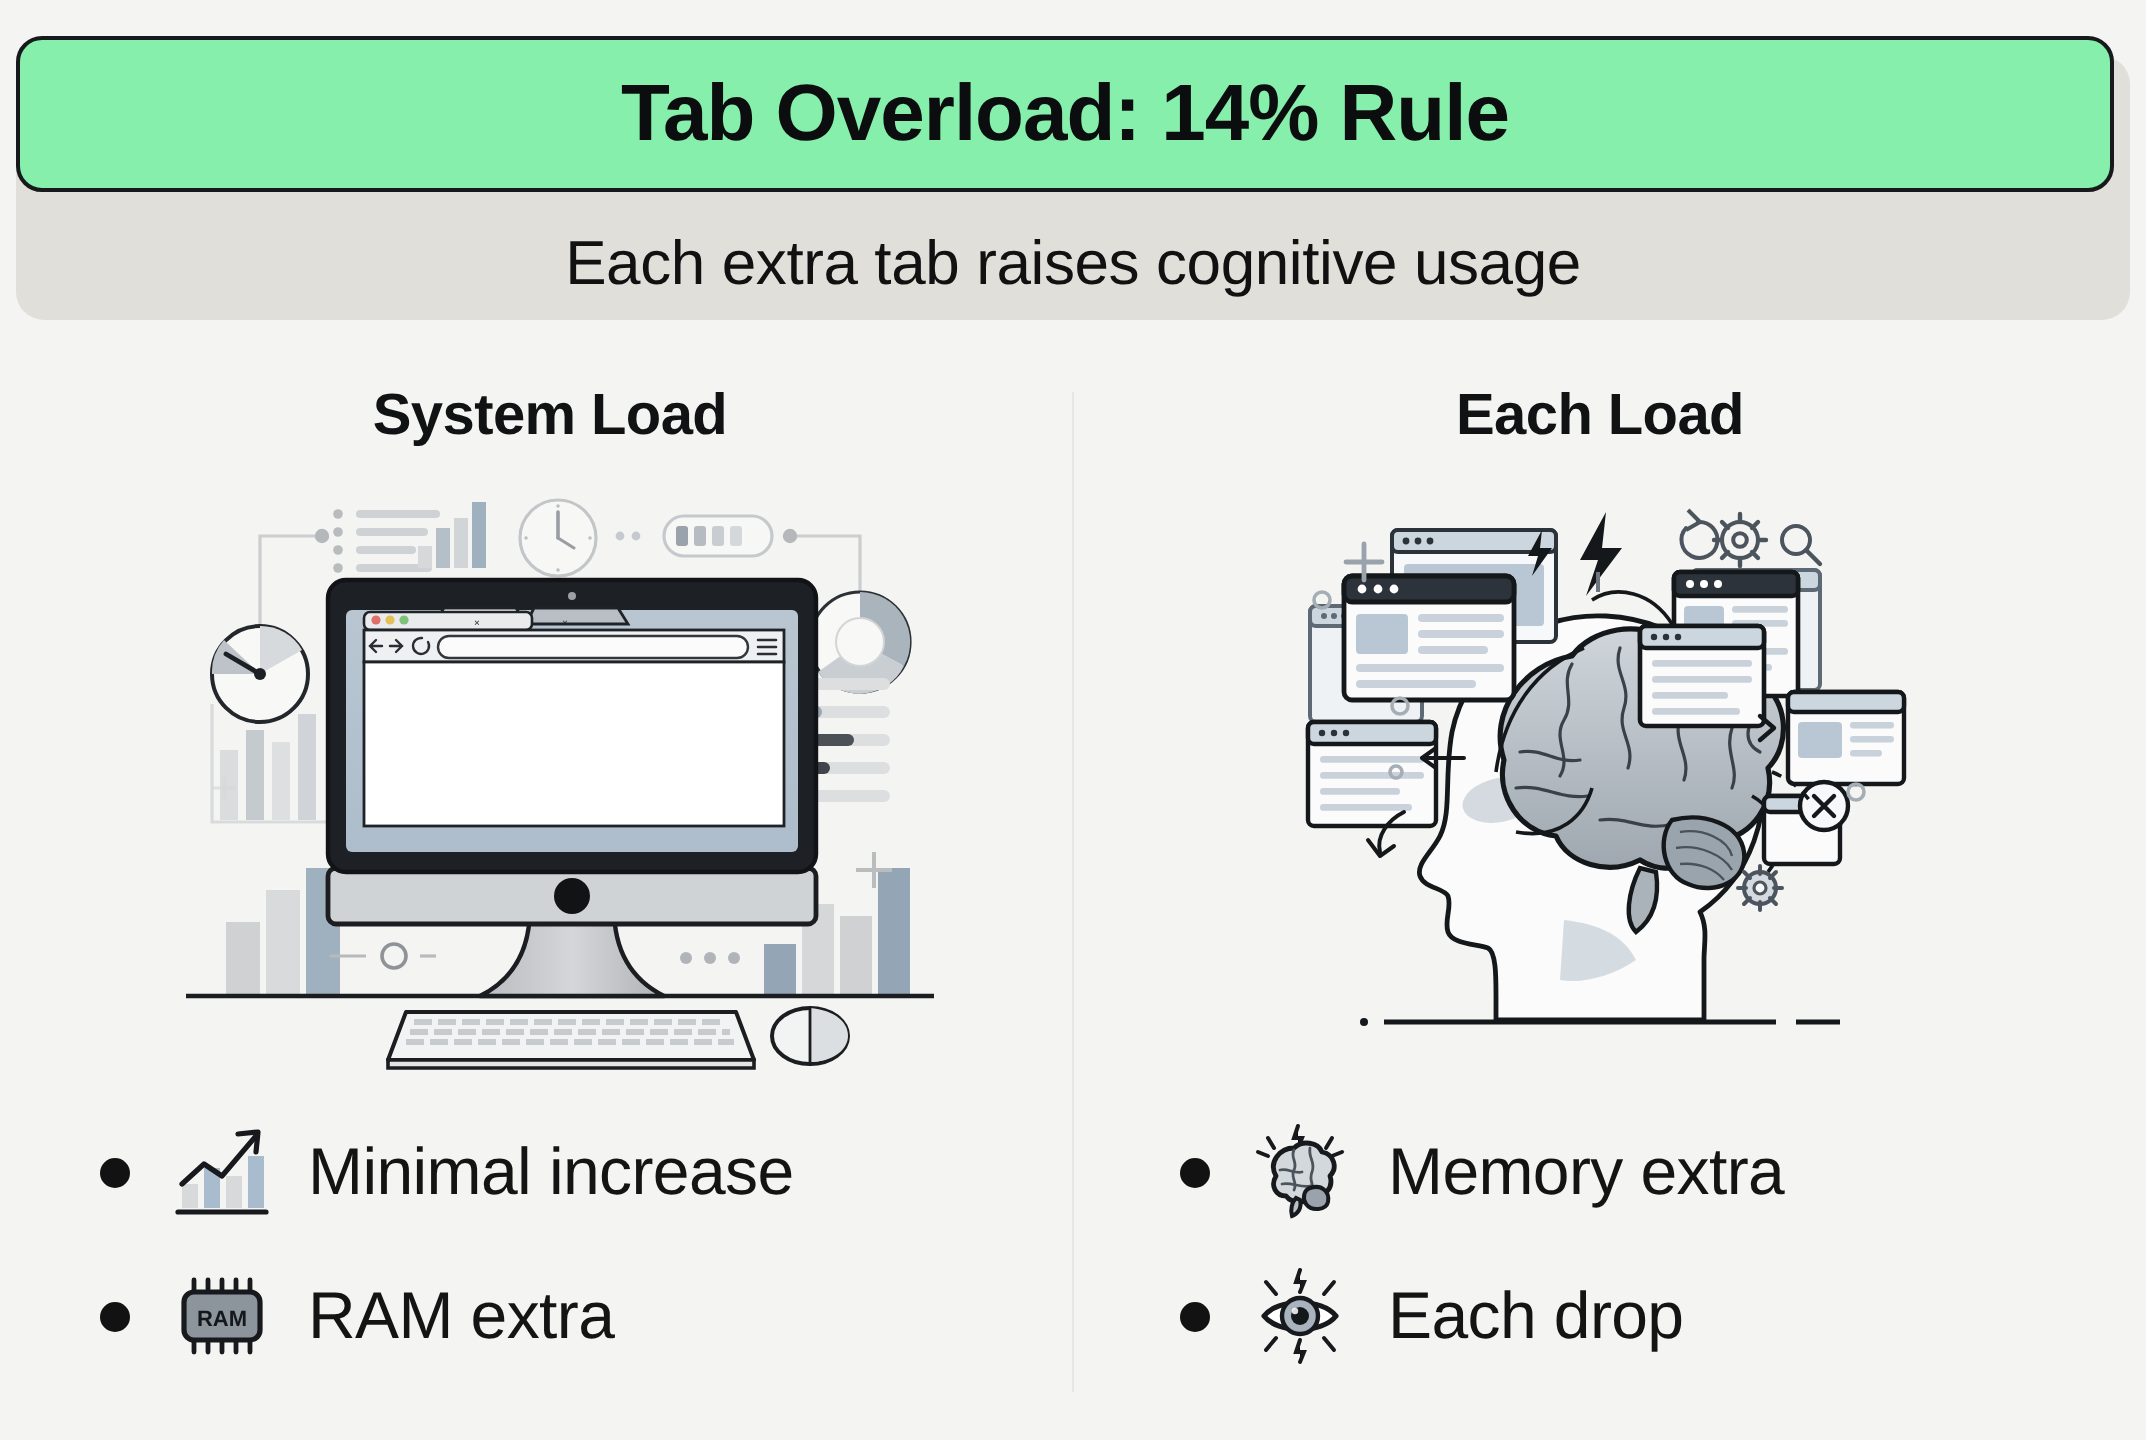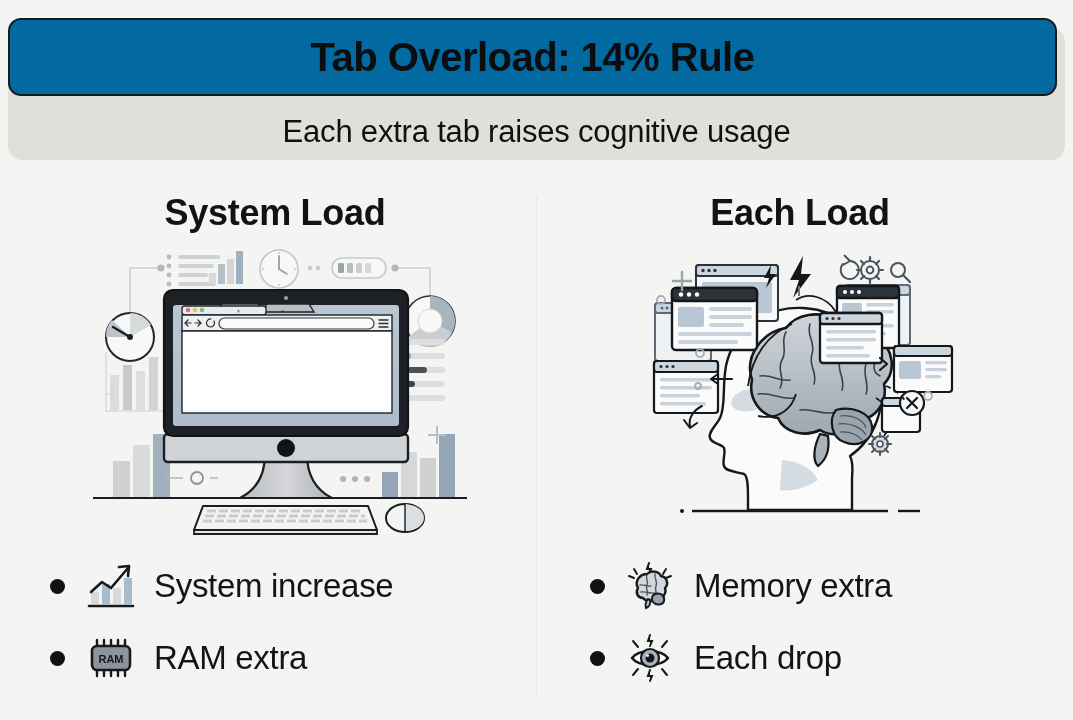--- a/index.html
+++ b/index.html
@@ -41,41 +41,41 @@
     color: #111111;
     letter-spacing: -0.2px;
     font-weight: 400;
   }
   .title-card {
     position: absolute;
     left: 8px;
     top: 18px;
     width: 1049px;
     height: 78px;
-    background: #0369a1;
+    background: #86efac;
     border: 2.5px solid #17191c;
     border-radius: 13px;
     box-sizing: border-box;
     display: flex;
     align-items: center;
     justify-content: center;
   }
   .title-text {
     font-size: 40px;
     font-weight: bold;
     color: #0c0d0f;
     letter-spacing: -0.5px;
     white-space: nowrap;
   }
 
   
   .col-title {
     position: absolute;
     top: 192px;
-    font-size: 36px;
+    font-size: 29px;
     font-weight: bold;
     color: #111214;
     text-align: center;
     letter-spacing: -0.3px;
   }
   .col-title.left  { left: 60px;  width: 430px; }
   .col-title.right { left: 590px; width: 420px; }
 
   .divider {
     position: absolute;
@@ -573,21 +573,21 @@
         <svg width="52" height="52" viewBox="0 0 52 52" xmlns="http://www.w3.org/2000/svg">
           <rect x="7" y="32" width="8" height="12" fill="#d7d9da"></rect>
           <rect x="18" y="24" width="8" height="20" fill="#a8bccd"></rect>
           <rect x="29" y="28" width="8" height="16" fill="#d7d9da"></rect>
           <rect x="40" y="18" width="8" height="26" fill="#a8bccd"></rect>
           <path d="M7 32 L18 22 L27 28 L44 8" fill="none" stroke="#17191c" stroke-width="2.6" stroke-linecap="round" stroke-linejoin="round"></path>
           <path d="M35 7 L45 6 L44 16" fill="none" stroke="#17191c" stroke-width="2.6" stroke-linecap="round" stroke-linejoin="round"></path>
           <path d="M5 46 L49 46" stroke="#17191c" stroke-width="2.6" stroke-linecap="round"></path>
         </svg>
       </span>
-      <span class="bullet-label">System increase</span>
+      <span class="bullet-label">Minimal increase</span>
     </div>
 
     <div class="bullet-row">
       <span class="bullet-dot"></span>
       <span class="bullet-icon">
         <svg width="52" height="52" viewBox="0 0 52 52" xmlns="http://www.w3.org/2000/svg">
           <g stroke="#17191c" stroke-width="2.4" stroke-linecap="round">
             <path d="M13 8 L13 15"></path>
               <path d="M20 8 L20 15"></path>
               <path d="M27 8 L27 15"></path>

